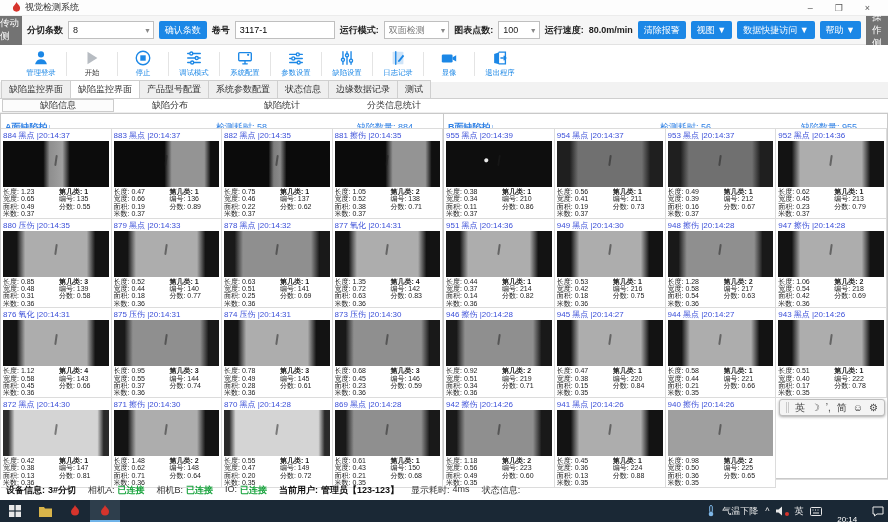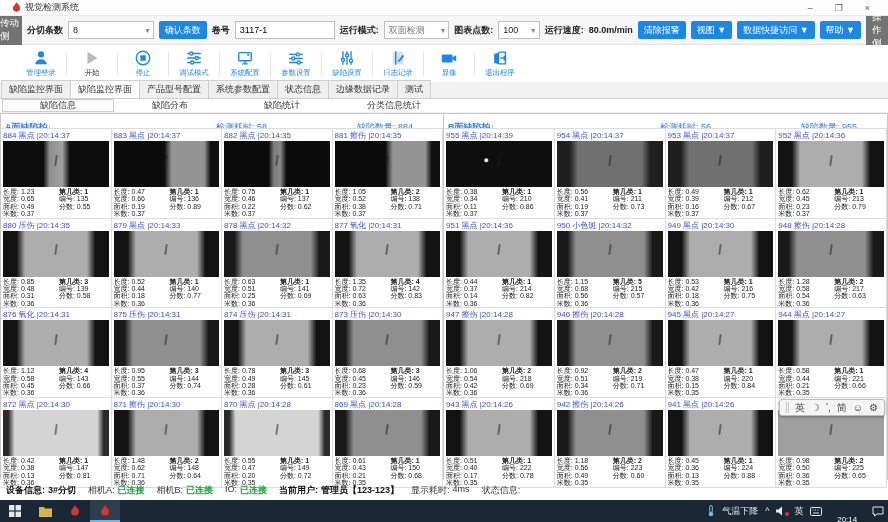--- a/index.html
+++ b/index.html
@@ -695,39 +695,20 @@
                 <div class="iline">米数: 0.36</div>
               </div>
               <div class="rcol">
                 <div class="iline cls">第几类: 1</div>
                 <div class="iline">编号: 214</div>
                 <div class="iline">分数: 0.82</div>
               </div>
             </div>
           </div>
           <div class="cell">
-            <div class="chead">950 小色斑 |20:14:32</div>
-            <div class="cimg i-mid2">
-              <i class="mark"></i>
-            </div>
-            <div class="cinfo">
-              <div class="lcol">
-                <div class="iline">长度: 1.15</div>
-                <div class="iline">宽度: 0.68</div>
-                <div class="iline">面积: 0.56</div>
-                <div class="iline">米数: 0.36</div>
-              </div>
-              <div class="rcol">
-                <div class="iline cls">第几类: 5</div>
-                <div class="iline">编号: 215</div>
-                <div class="iline">分数: 0.57</div>
-              </div>
-            </div>
-          </div>
-          <div class="cell">
             <div class="chead">949 黑点 |20:14:30</div>
             <div class="cimg i-mid">
               <i class="mark"></i>
             </div>
             <div class="cinfo">
               <div class="lcol">
                 <div class="iline">长度: 0.53</div>
                 <div class="iline">宽度: 0.42</div>
                 <div class="iline">面积: 0.18</div>
                 <div class="iline">米数: 0.36</div>

